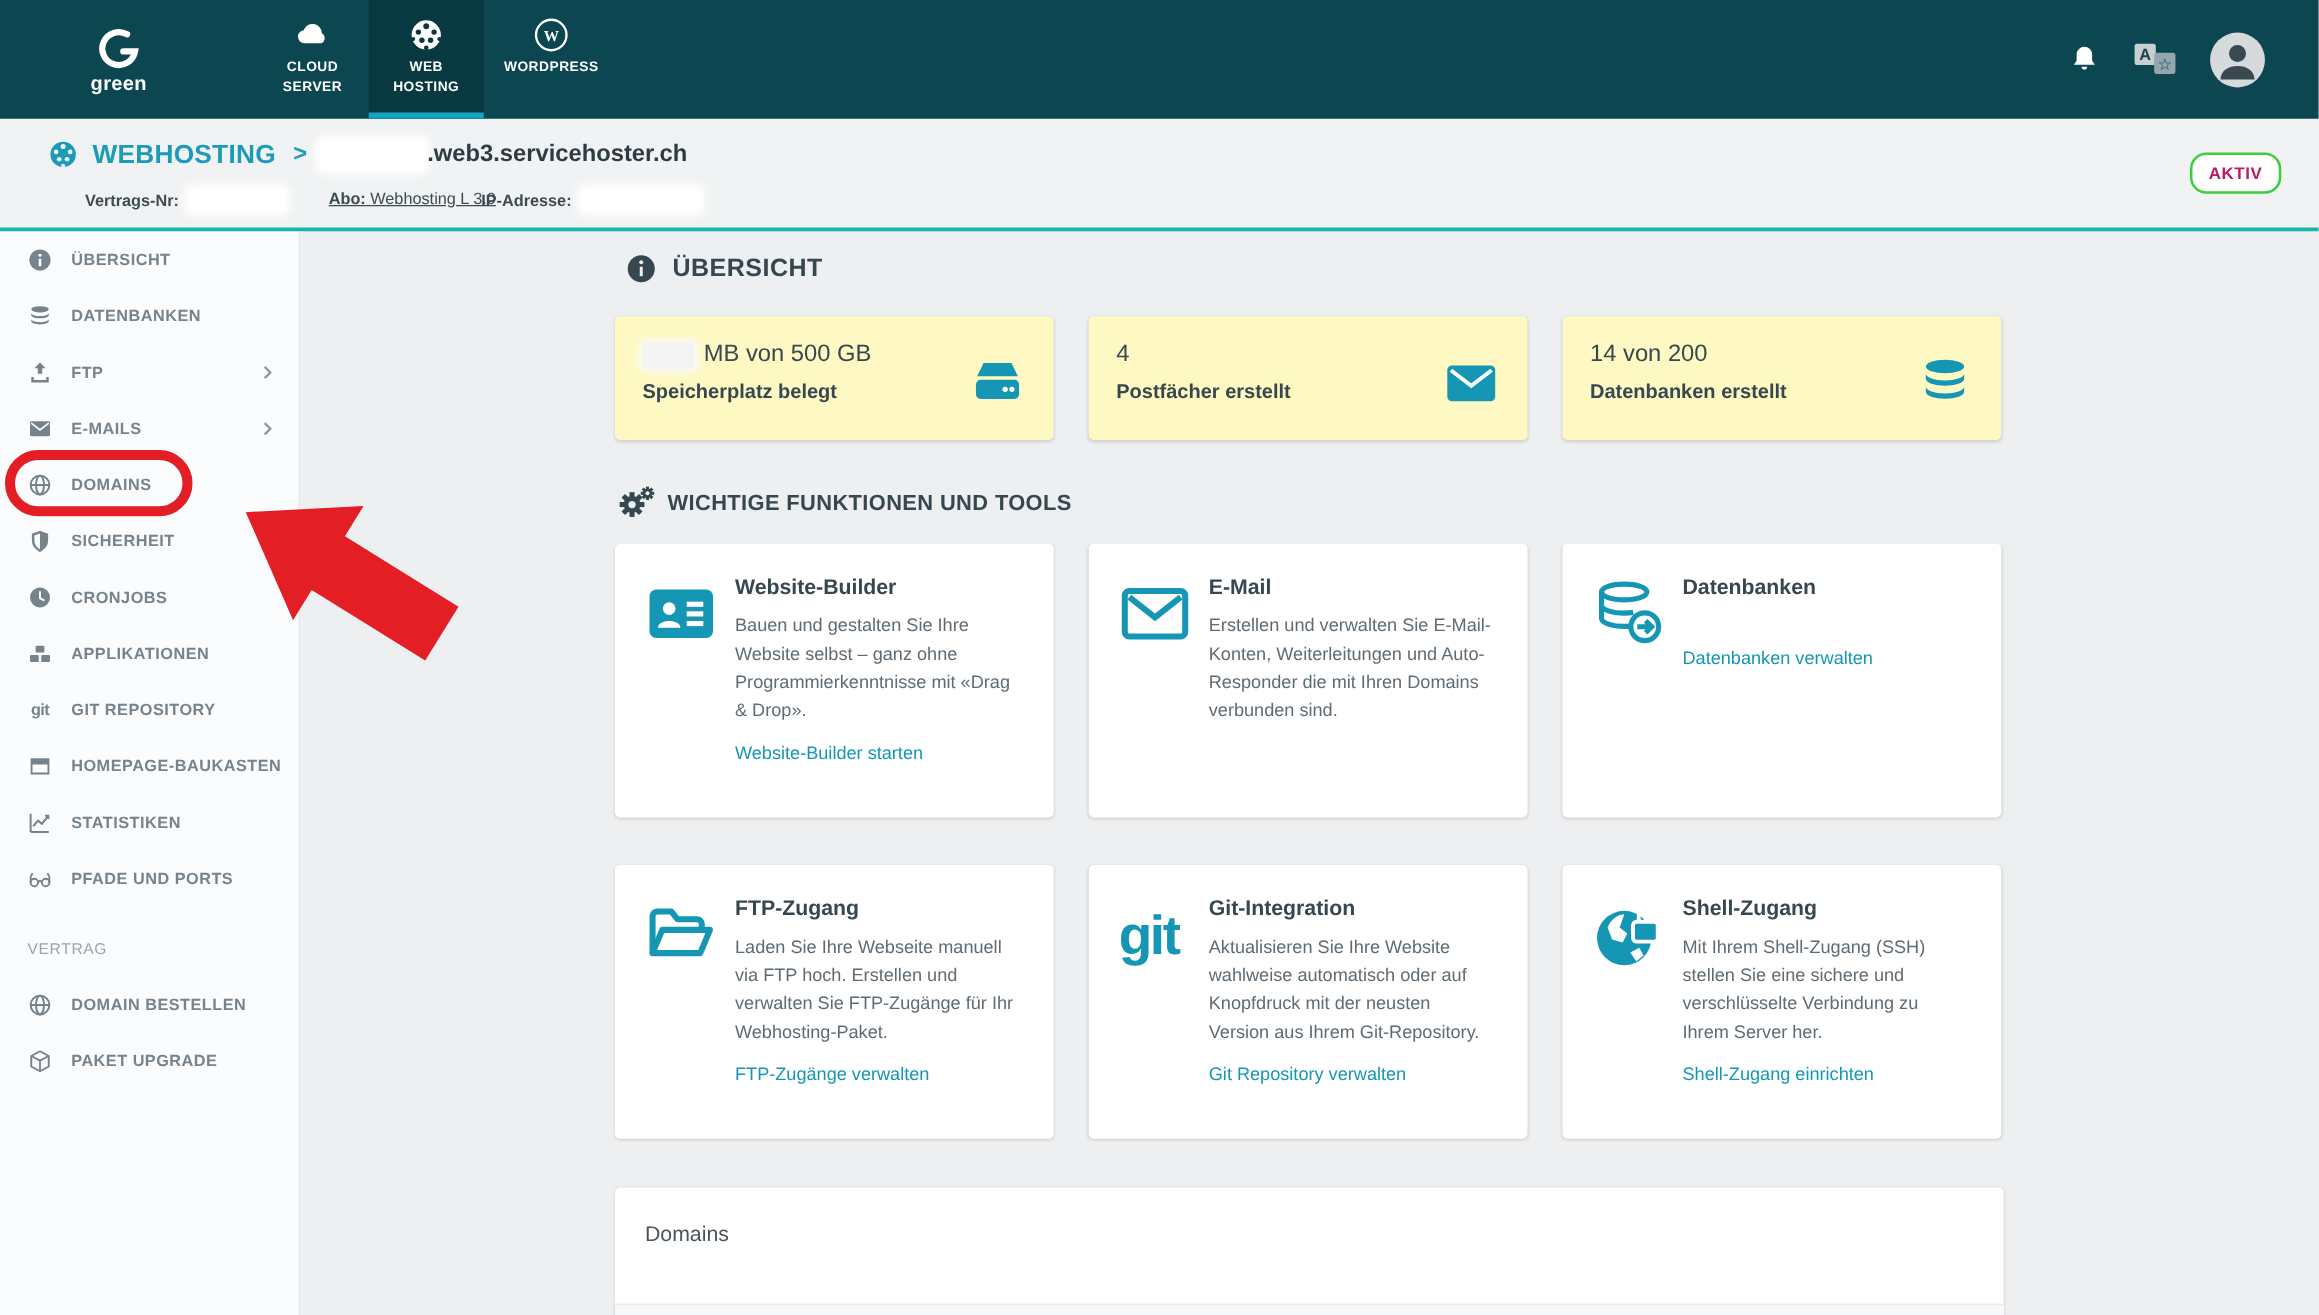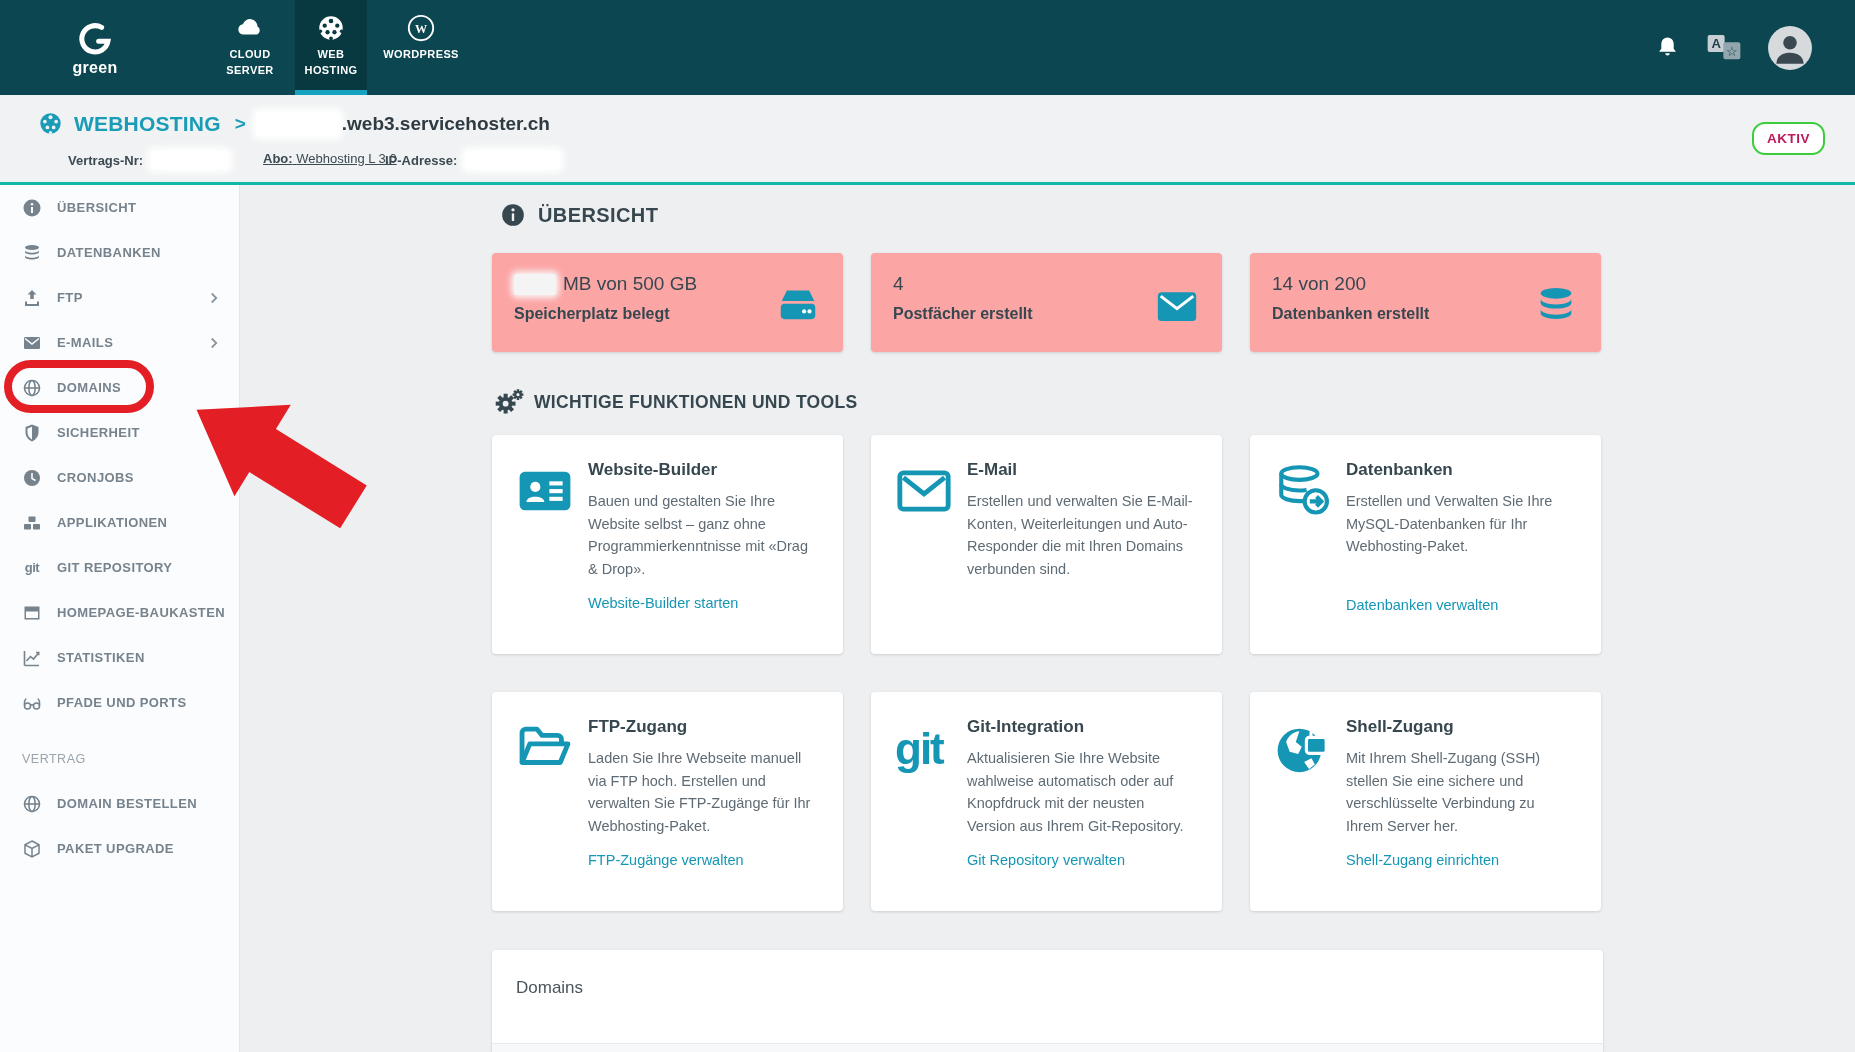--- a/index.html
+++ b/index.html
@@ -7,21 +7,21 @@
   body { font-family:"Liberation Sans","DejaVu Sans",sans-serif; background:#edeff1; }
   .page { position:relative; width:1855px; height:1052px; overflow:hidden; background:#edeff1; }
 
   
   .topbar { position:absolute; left:0; top:0; width:100%; height:95px; background:#0c4650; z-index:5; }
   .logo { position:absolute; left:30px; top:0; width:130px; height:95px; display:flex; flex-direction:column; align-items:center; justify-content:center; gap:1px; cursor:pointer; }
   .logo svg { width:40px; height:40px; }
   .logo-text { color:#fff; font-size:16px; font-weight:bold; letter-spacing:.3px; }
   .tabs { position:absolute; left:205px; top:0; height:95px; display:flex; }
   .tab { height:95px; display:flex; flex-direction:column; align-items:center; justify-content:flex-start; padding-top:13px; cursor:pointer; position:relative; }
-  .tab-cloud { width:90px; } .tab-web { width:72px; } .tab-wp { width:108px; }
+  .tab-cloud { width:90px; } .tab-web { width:92px; } .tab-wp { width:108px; }
   .tab .ticon { width:30px; height:30px; }
   .tab-label { margin-top:4px; color:#fff; font-size:11px; font-weight:bold; letter-spacing:.4px; text-align:center; line-height:1.45; }
   .tab.active { background:#083840; }
   .tab.active:after { content:""; position:absolute; left:0; bottom:0; width:100%; height:5px; background:#16a3c0; }
   .topbar-right { position:absolute; right:0; top:0; height:95px; display:flex; align-items:center; gap:26px; padding-right:42px; }
   .tb-ico { cursor:pointer; display:flex; align-items:center; }
   .tb-ico.bell svg { width:27px; height:27px; }
   .tb-ico.translate svg { width:34px; height:27px; }
   .avatar { width:46px; height:46px; cursor:pointer; }
 
@@ -61,21 +61,21 @@
   .main { position:absolute; left:240px; top:185px; right:0; bottom:0; background:#edeff1; overflow:hidden; }
   .content { width:1111px; margin:0 auto; }
   .main-header { display:flex; align-items:center; gap:12px; margin:17px 0 0 8px; }
   .main-header svg { width:26px; height:26px; }
   .main-title { color:#37474f; font-size:20px; font-weight:bold; letter-spacing:.4px; }
   .tools-header { display:flex; align-items:center; gap:10px; margin:37px 0 0 2px; }
   .tools-header svg { width:30px; height:27px; }
   .tools-title { color:#37474f; font-size:17.5px; font-weight:bold; letter-spacing:.3px; }
 
   .stats-grid { display:grid; grid-template-columns:repeat(3,351px); column-gap:28px; margin-top:25px; }
-  .stat-card { background:#fca5a5; height:99px; border-radius:4px; box-shadow:0 1px 3px rgba(0,0,0,.14); padding:20px 22px; position:relative; }
+  .stat-card { background:#fef9c3; height:99px; border-radius:4px; box-shadow:0 1px 3px rgba(0,0,0,.14); padding:20px 22px; position:relative; }
   .stat-value { font-size:19px; color:#37474f; display:flex; align-items:center; }
   .stat-blur { width:42px; height:21px; margin-right:7px; background:#f4f4f4; box-shadow:0 0 6px 3px rgba(250,250,250,.95); }
   .stat-label { font-size:16px; font-weight:bold; color:#37474f; margin-top:10px; }
   .stat-icon { position:absolute; right:22px; top:50%; transform:translateY(-42%); width:46px; height:46px; }
 
   .tools-grid { display:grid; grid-template-columns:repeat(3,351px); column-gap:28px; row-gap:38px; margin-top:19px; }
   .tool-card { background:#fff; height:219px; border-radius:4px; box-shadow:0 1px 3px rgba(0,0,0,.14); padding:25px 20px 0 24px; display:flex; gap:14px; }
   .tool-icon { width:58px; flex-shrink:0; padding-top:2px; }
   .tool-icon svg { width:58px; height:58px; }
   .git-txt { font-size:44px; font-weight:bold; color:#1596b4; letter-spacing:-2px; line-height:1; display:inline-block; margin-top:8px; }
@@ -445,21 +445,20 @@
             <svg viewBox="0 0 24 24" fill="none" stroke="#1596b4" stroke-width="1.7">
                 <ellipse cx="10.5" cy="4.8" rx="7.5" ry="2.6"></ellipse>
                 <path d="M3 4.8v4.4c0 1.4 3.4 2.6 7.5 2.6 1.1 0 2.1-.1 3-.25"></path>
                 <path d="M3 9.2v4.4c0 1.4 3.4 2.6 7.5 2.6.7 0 1.4 0 2-.1"></path>
                 <circle cx="17.3" cy="16.3" r="4.6"></circle>
                 <path d="M14.8 16.3h4.6m-1.8-2l2 2-2 2"></path>
               </svg>
           </div>
           <div>
             <div class="tool-title">Datenbanken</div>
-            <div class="tool-desc">Erstellen und Verwalten Sie Ihre MySQL-Datenbanken für Ihr Webhosting-Paket.</div>
             <div class="tool-links" style="margin-top:36px;">
                 <a>Datenbanken verwalten</a>
               </div>
           </div>
         </div>
 
         <div class="tool-card">
           <div class="tool-icon">
             <svg viewBox="0 0 24 24" fill="none" stroke="#1596b4" stroke-width="2" stroke-linejoin="round">
                 <path d="M2.5 18V5.8c0-.9.7-1.6 1.6-1.6h4.6l2.1 2.6h6.4c.9 0 1.6.7 1.6 1.6v1.9"></path>

